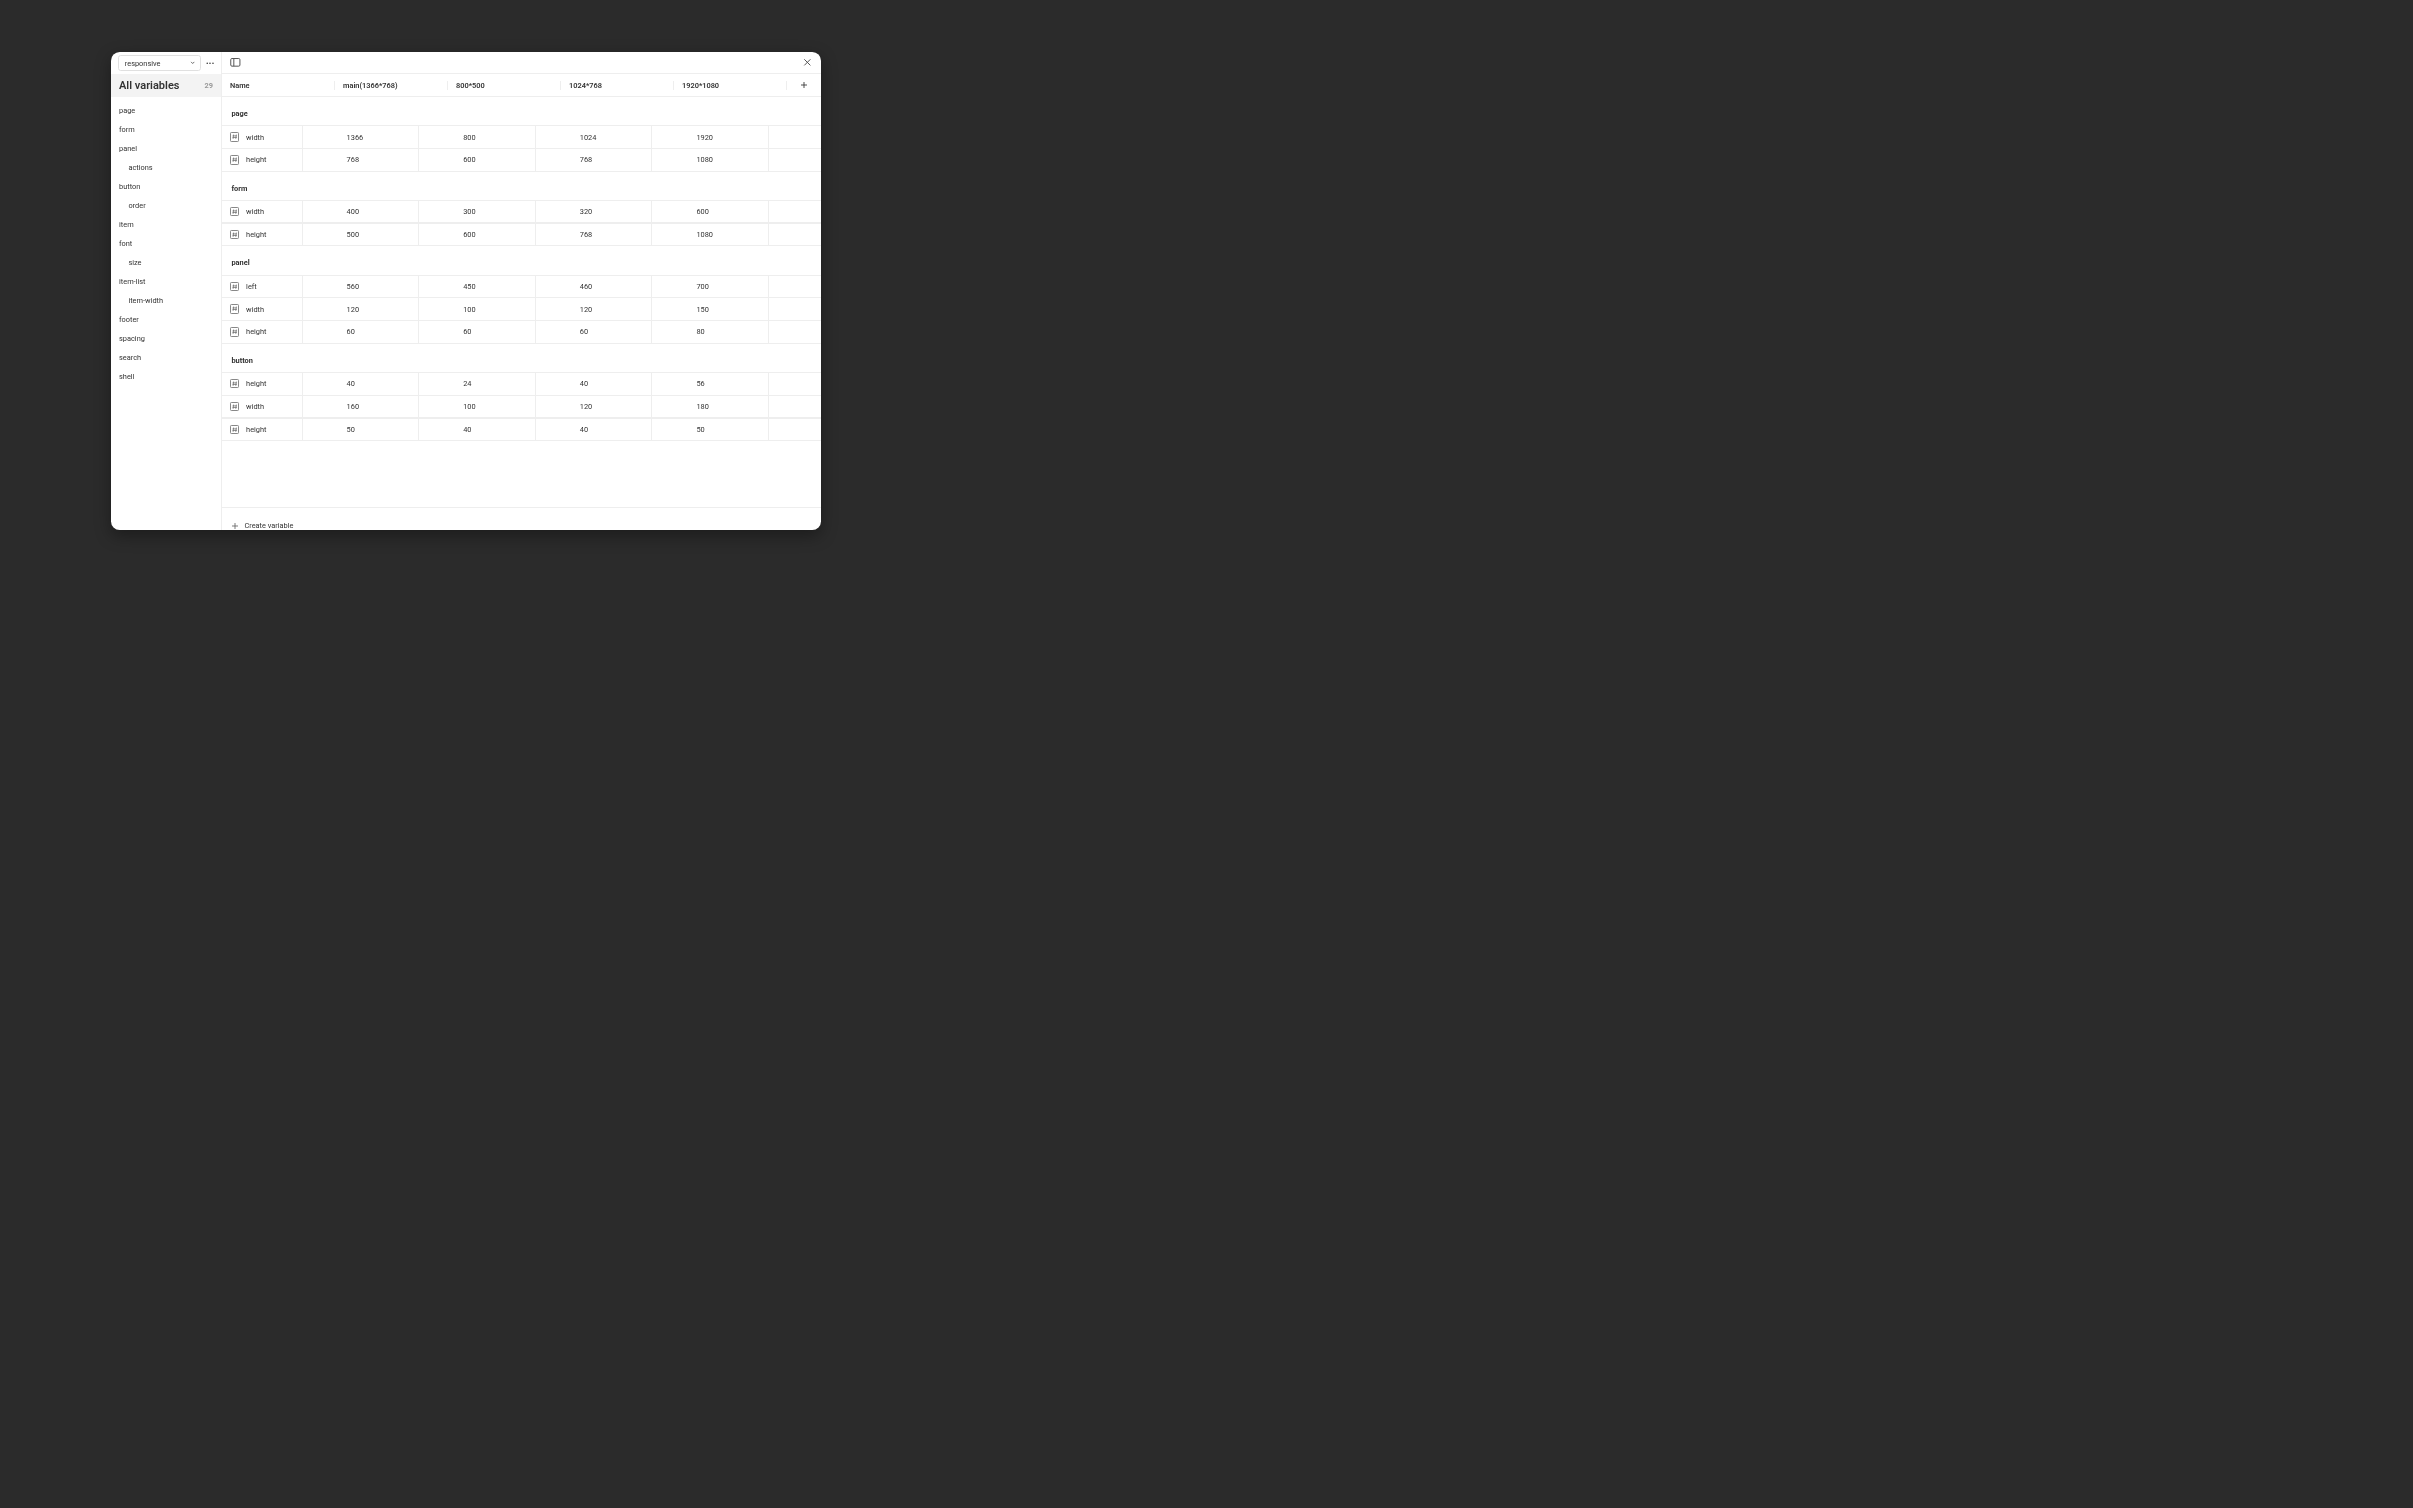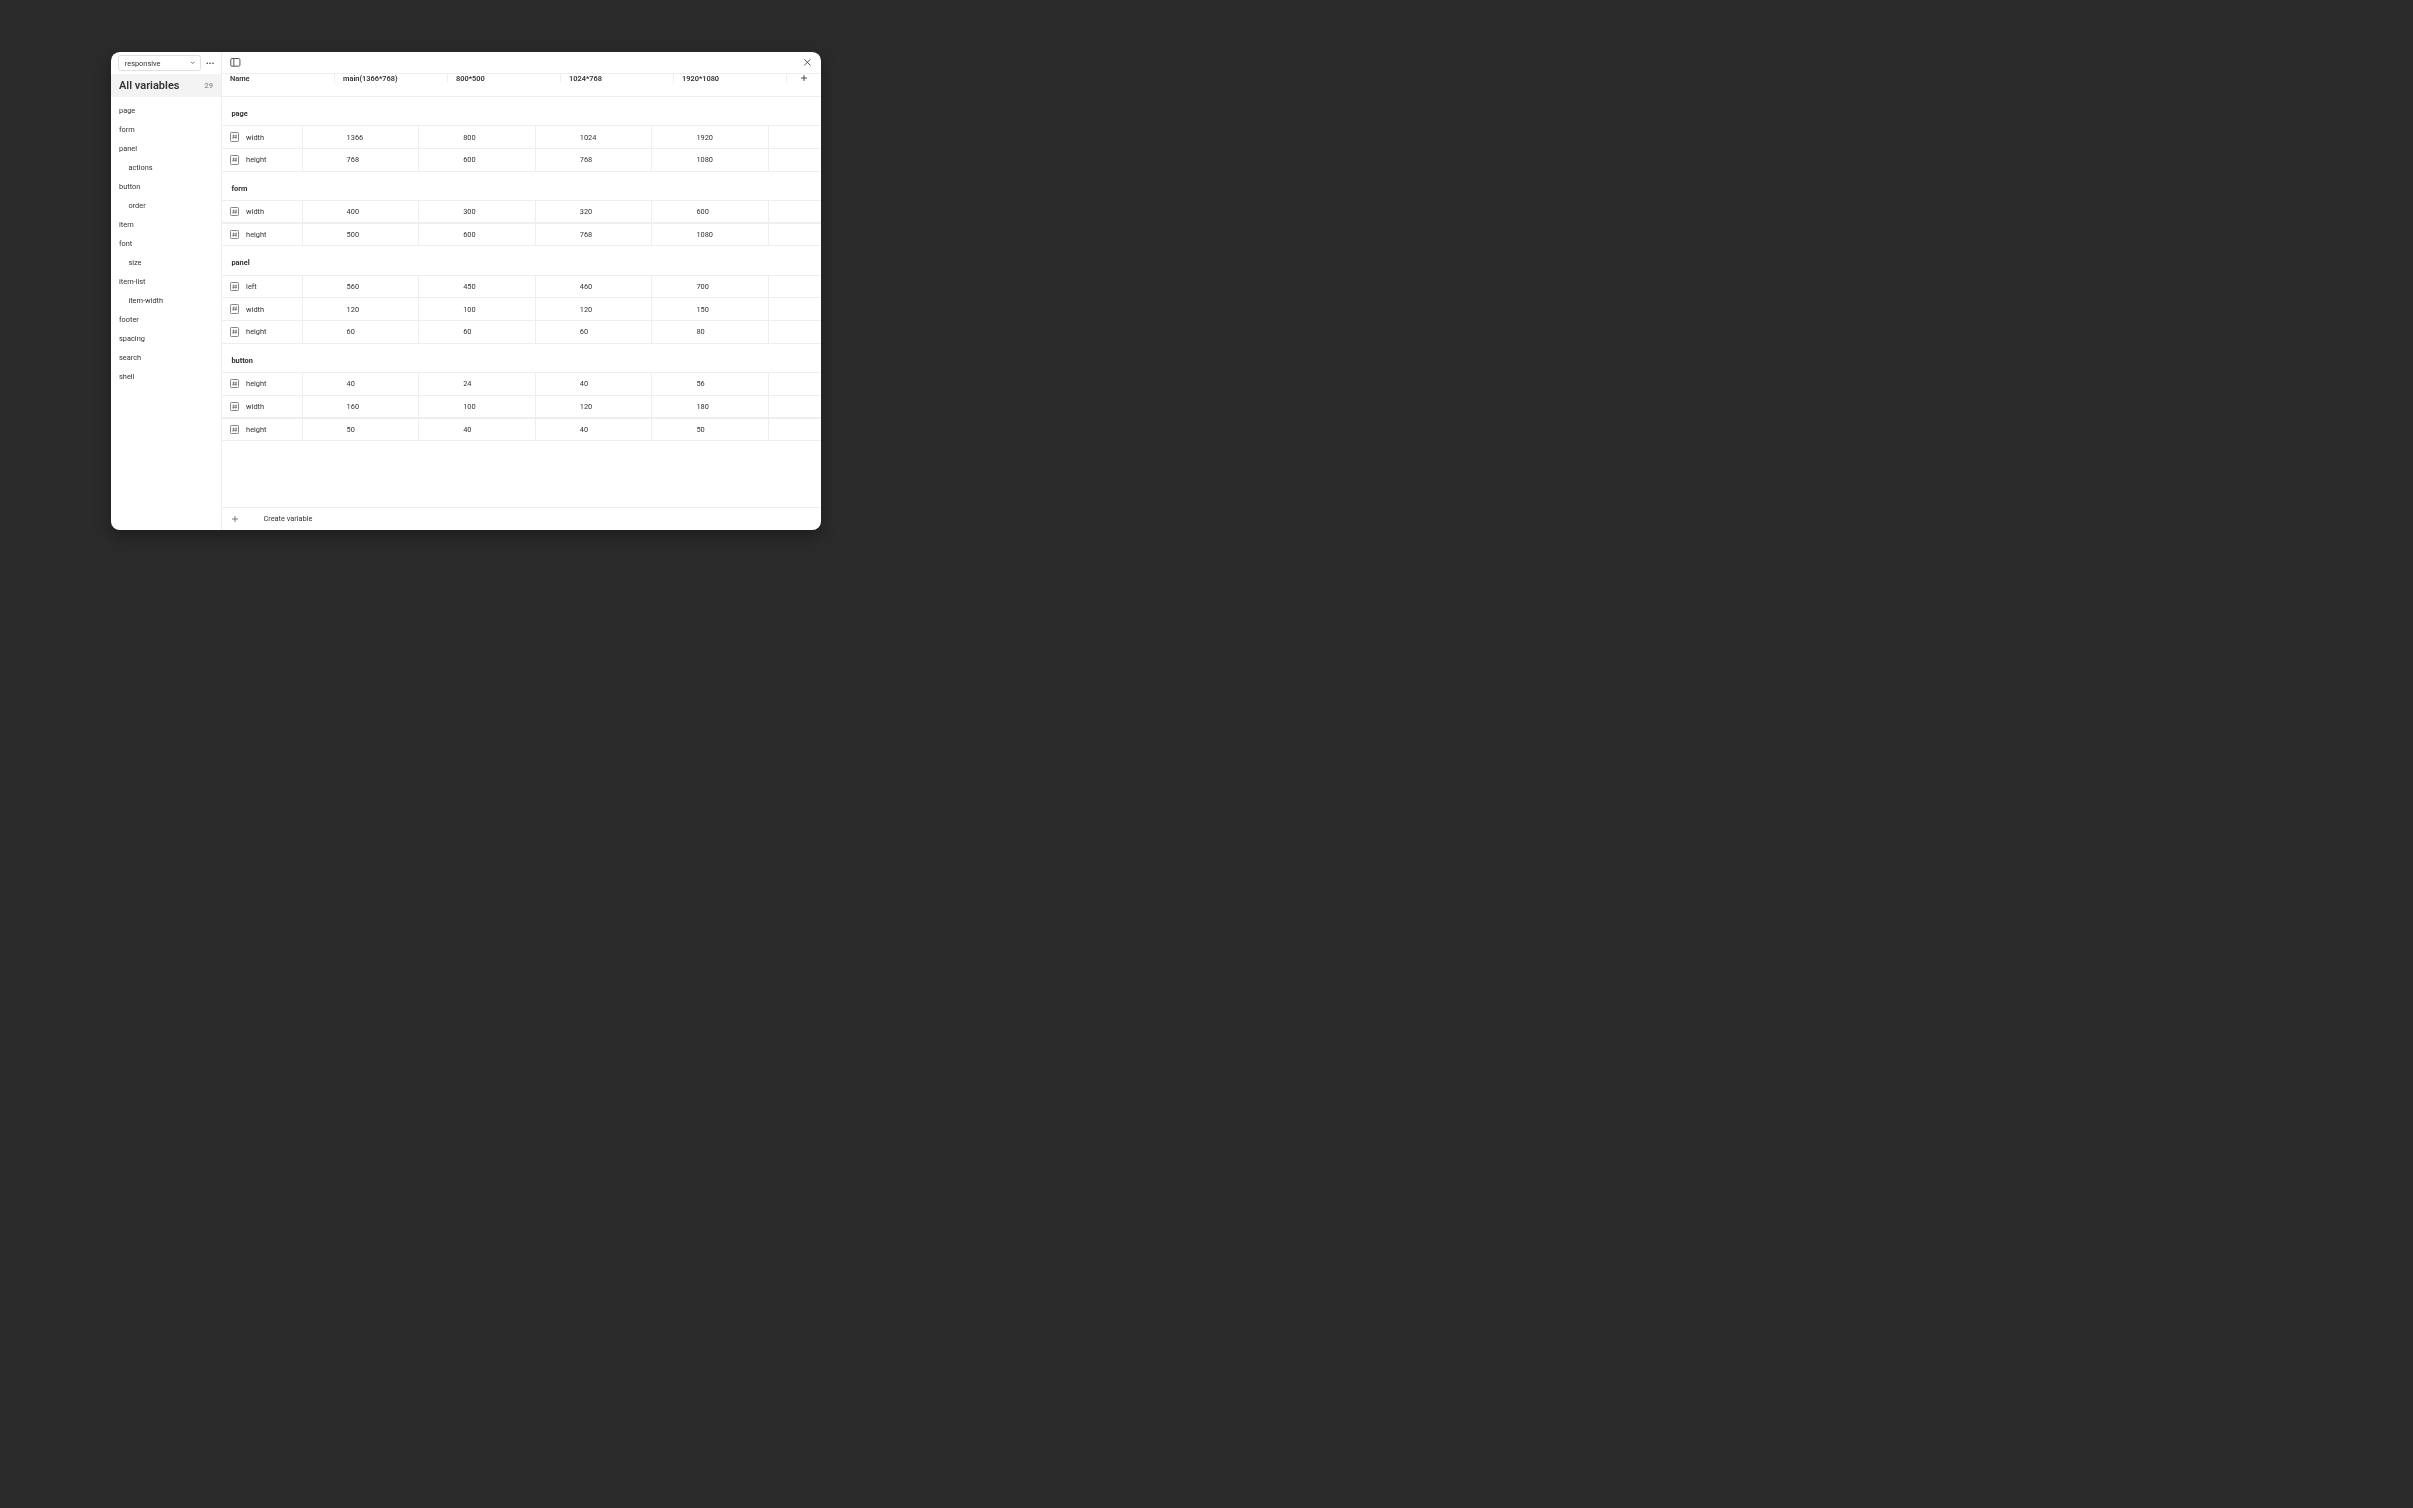--- a/index.html
+++ b/index.html
@@ -100,21 +100,21 @@
 }
 .icon-btn {
   width: 10.7px; height: 10.7px;
   display: flex; align-items: center; justify-content: center;
   cursor: pointer;
   color: #555;
 }
 .cols-header {
   height: 23px;
   display: flex;
-  align-items: flex-start;
+  align-items: center;
   border-bottom: 0.7px solid #eee;
   background: #fff;
 }
 .col {
   border-right: 0.7px solid #eee;
   display: flex;
   align-items: center;
   padding: 0 8px;
   font-size: 7.4px;
 }
@@ -160,24 +160,24 @@
   width: 9.4px; height: 9.4px;
   border: 0.7px solid #888;
   border-radius: 1.3px;
   display: flex; align-items: center; justify-content: center;
   color: #666;
 }
 .type-icon svg { width: 5.4px; height: 5.4px; display: block; }
 .footer {
   height: 23.5px;
   display: flex;
-  align-items: center;
+  align-items: flex-end;
   padding: 0 9.4px;
   border-top: 0.7px solid #eee;
-  gap: 24px;
+  gap: 5px;
   cursor: pointer;
 }
 .footer .plus { width: 8px; height: 8px; color: #666; }
 .footer span { font-size: 7.4px; }
 svg { stroke: currentColor; fill: none; stroke-width: 1.3; }
 </style>
 </head>
 <body>
 
 <div class="panel">

